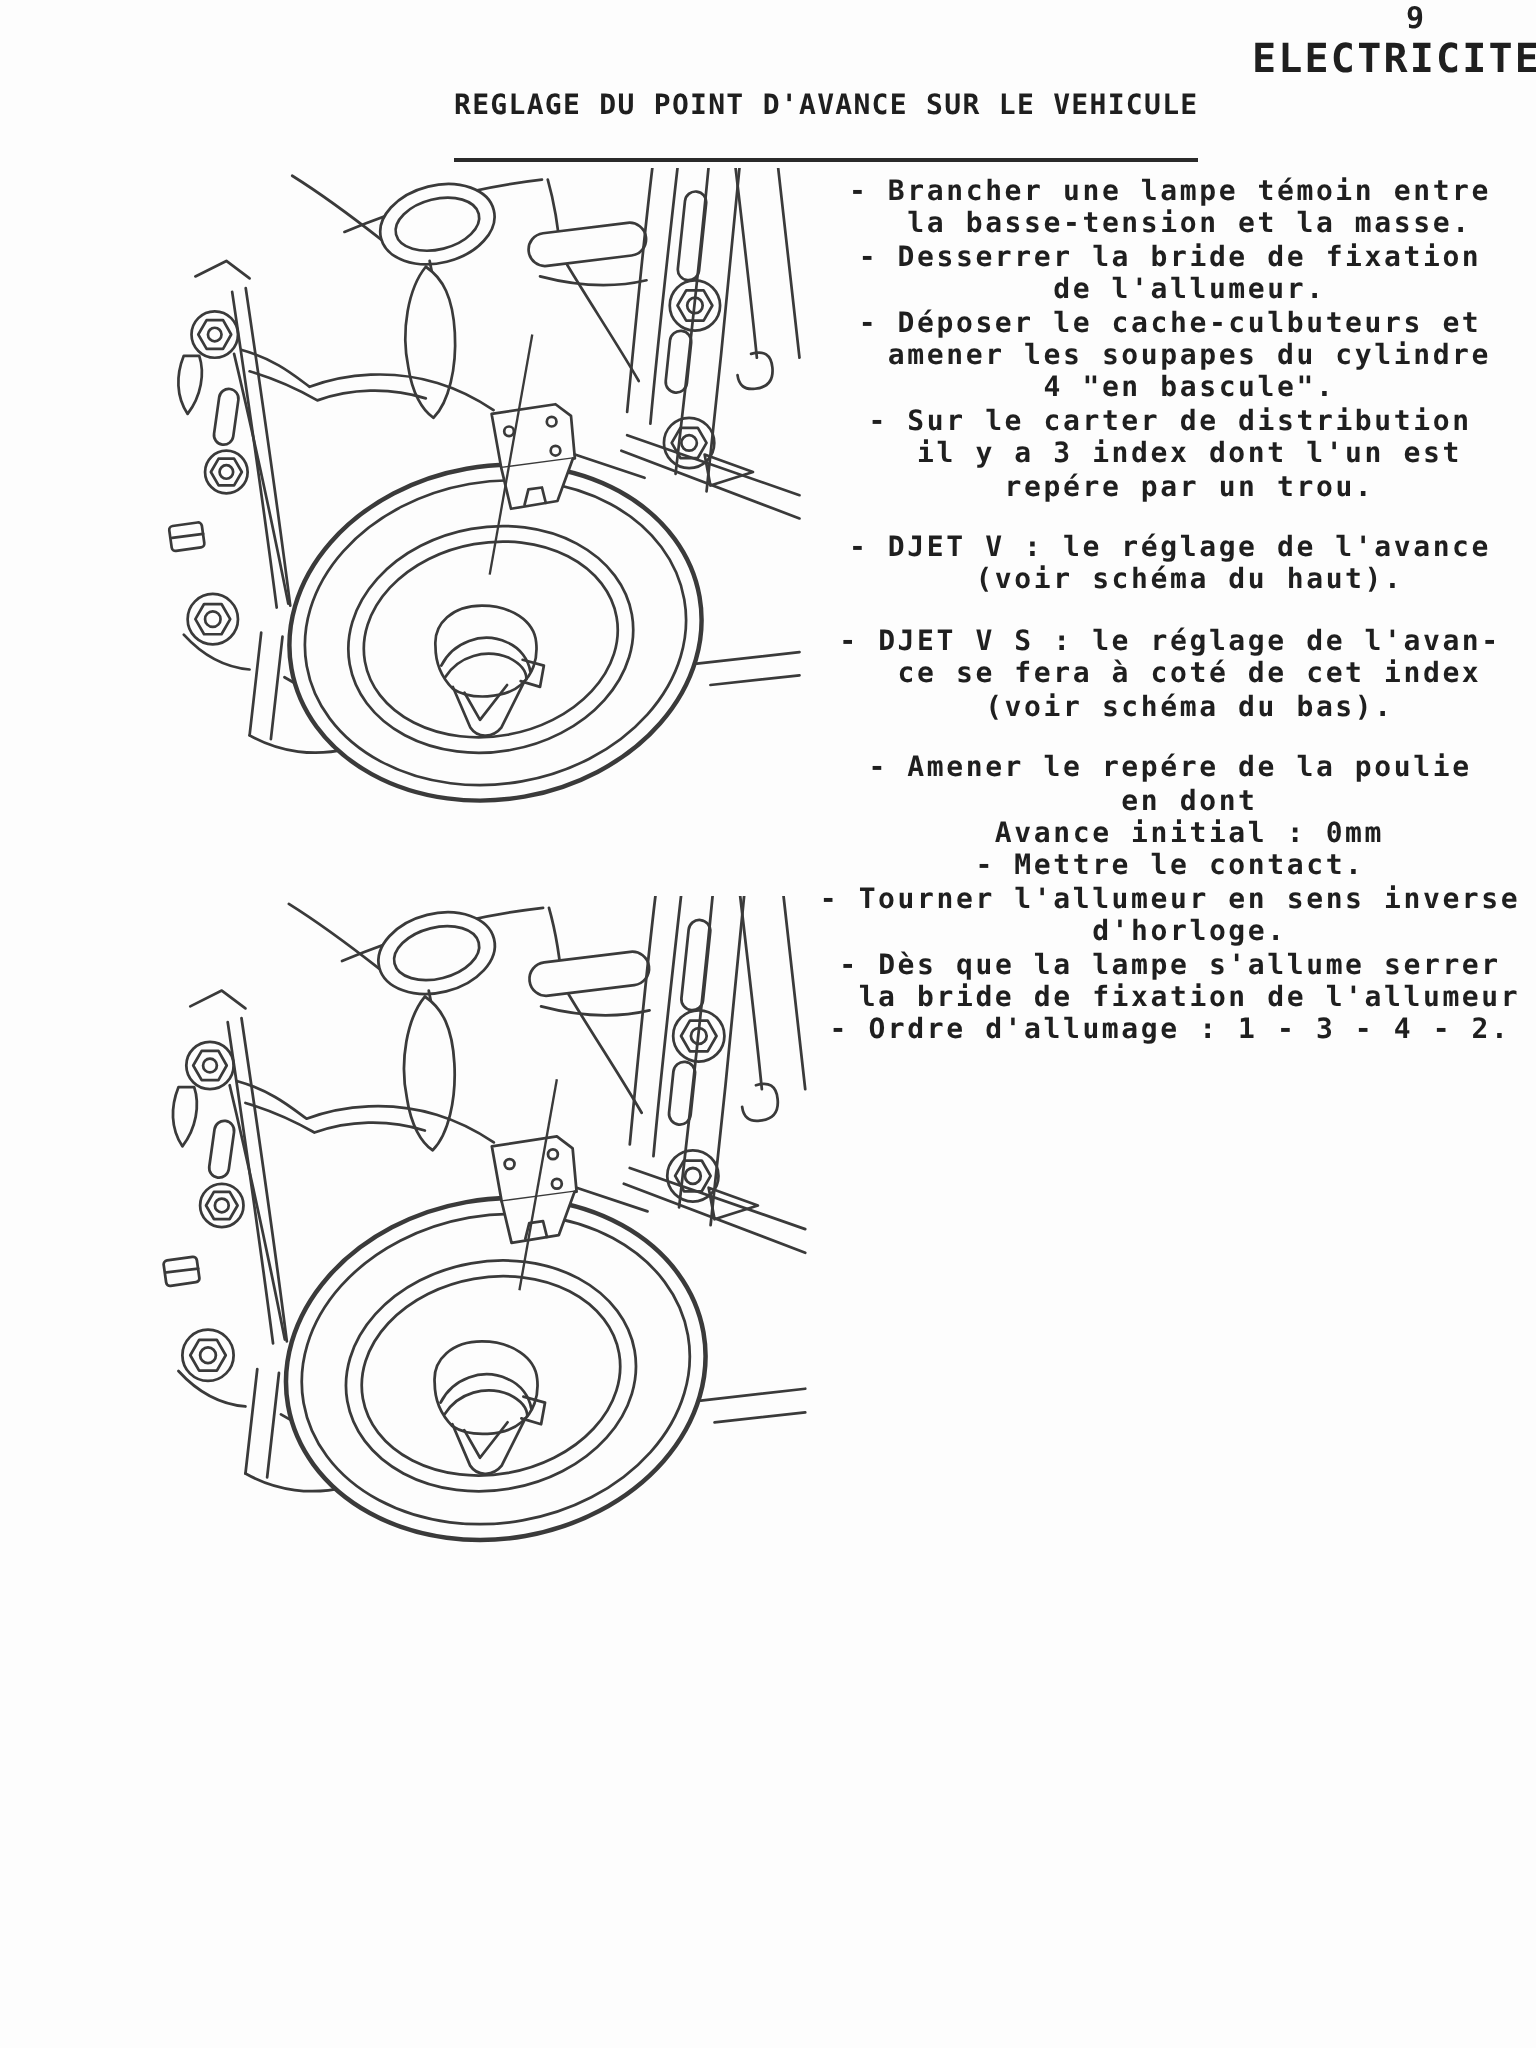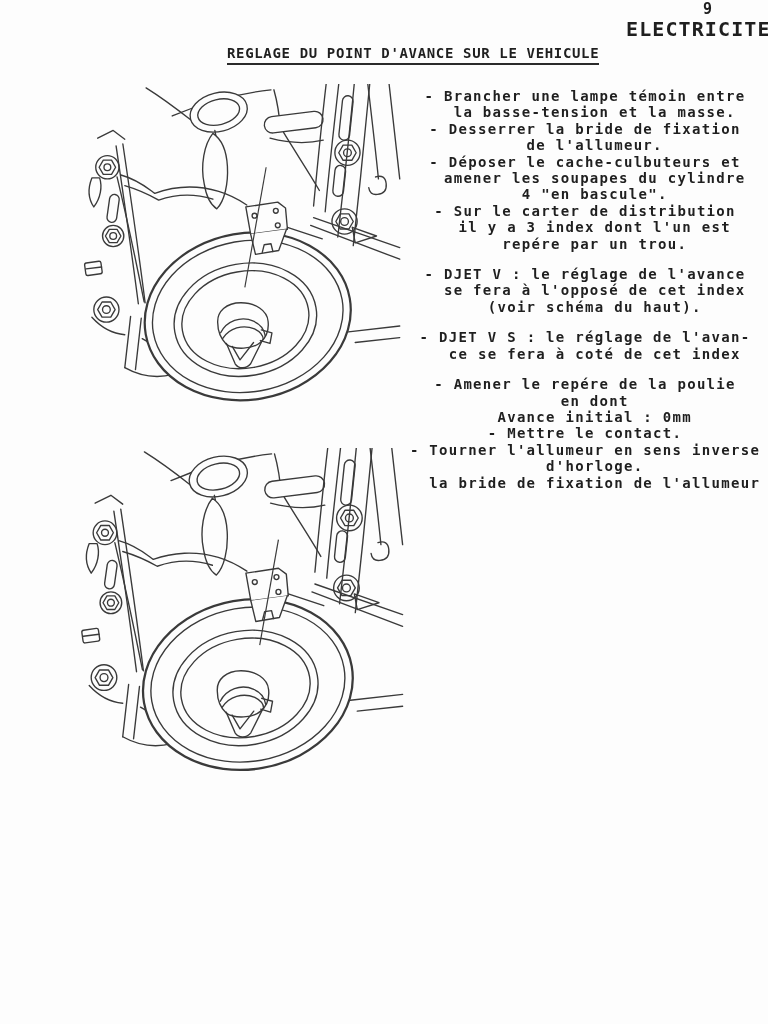--- a/index.html
+++ b/index.html
@@ -13,21 +13,21 @@
     position:absolute; top:0px; left:703px;
     font-size:15px; font-weight:bold; letter-spacing:1px;
   }
   .section {
     position:absolute; top:17px; left:626px;
     font-size:20px; font-weight:bold; letter-spacing:1.1px;
   }
   .title {
     position:absolute; top:45px; left:227px;
     font-size:14px; font-weight:bold; letter-spacing:0.65px;
-    padding-bottom:2px; border-bottom:2px solid #2a2a2a;
+    padding-bottom:18px; border-bottom:2px solid #2a2a2a;
     white-space:pre;
   }
   .instructions {
     position:absolute; top:88px; left:407px; width:356px;
   }
   .iline {
     font-size:14px; font-weight:bold; letter-spacing:1.3px;
     line-height:16.4px; white-space:pre;text-align:center;
   }
   .igap { height:14px; }
@@ -50,33 +50,35 @@
       <div class="iline">- Desserrer la bride de fixation</div>
       <div class="iline">  de l'allumeur.</div>
       <div class="iline">- Déposer le cache-culbuteurs et</div>
       <div class="iline">  amener les soupapes du cylindre</div>
       <div class="iline">  4 "en bascule".</div>
       <div class="iline">- Sur le carter de distribution</div>
       <div class="iline">  il y a 3 index dont l'un est</div>
       <div class="iline">  repére par un trou.</div>
       <div class="igap"></div>
       <div class="iline">- DJET V : le réglage de l'avance</div>
-      <div class="iline">  se fera à l'opposé de cet index</div>
       <div class="iline">  (voir schéma du haut).</div>
       <div class="igap"></div>
       <div class="iline">- DJET V S : le réglage de l'avan-</div>
       <div class="iline">  ce se fera à coté de cet index</div>
+      <div class="iline">  (voir schéma du bas).</div>
       <div class="igap"></div>
       <div class="iline">- Amener le repére de la poulie</div>
       <div class="iline">  en dont</div>
       <div class="iline">  Avance initial : 0mm</div>
       <div class="iline">- Mettre le contact.</div>
       <div class="iline">- Tourner l'allumeur en sens inverse</div>
       <div class="iline">  d'horloge.</div>
+      <div class="iline">- Dès que la lampe s'allume serrer</div>
       <div class="iline">  la bride de fixation de l'allumeur</div>
+      <div class="iline">- Ordre d'allumage : 1 - 3 - 4 - 2.</div>
     </div>
 
   <svg class="fig fig-top" viewBox="0 0 330 345">
     <use href="#engine-art"></use>
     <line x1="192" y1="86" x2="170" y2="210" stroke="#3a3a3a" stroke-width="1.2"></line>
   </svg>
 
   <svg class="fig fig-bottom" viewBox="0 0 330 345">
     <use href="#engine-art"></use>
     <line x1="204" y1="93" x2="185" y2="200" stroke="#3a3a3a" stroke-width="1.2"></line>

